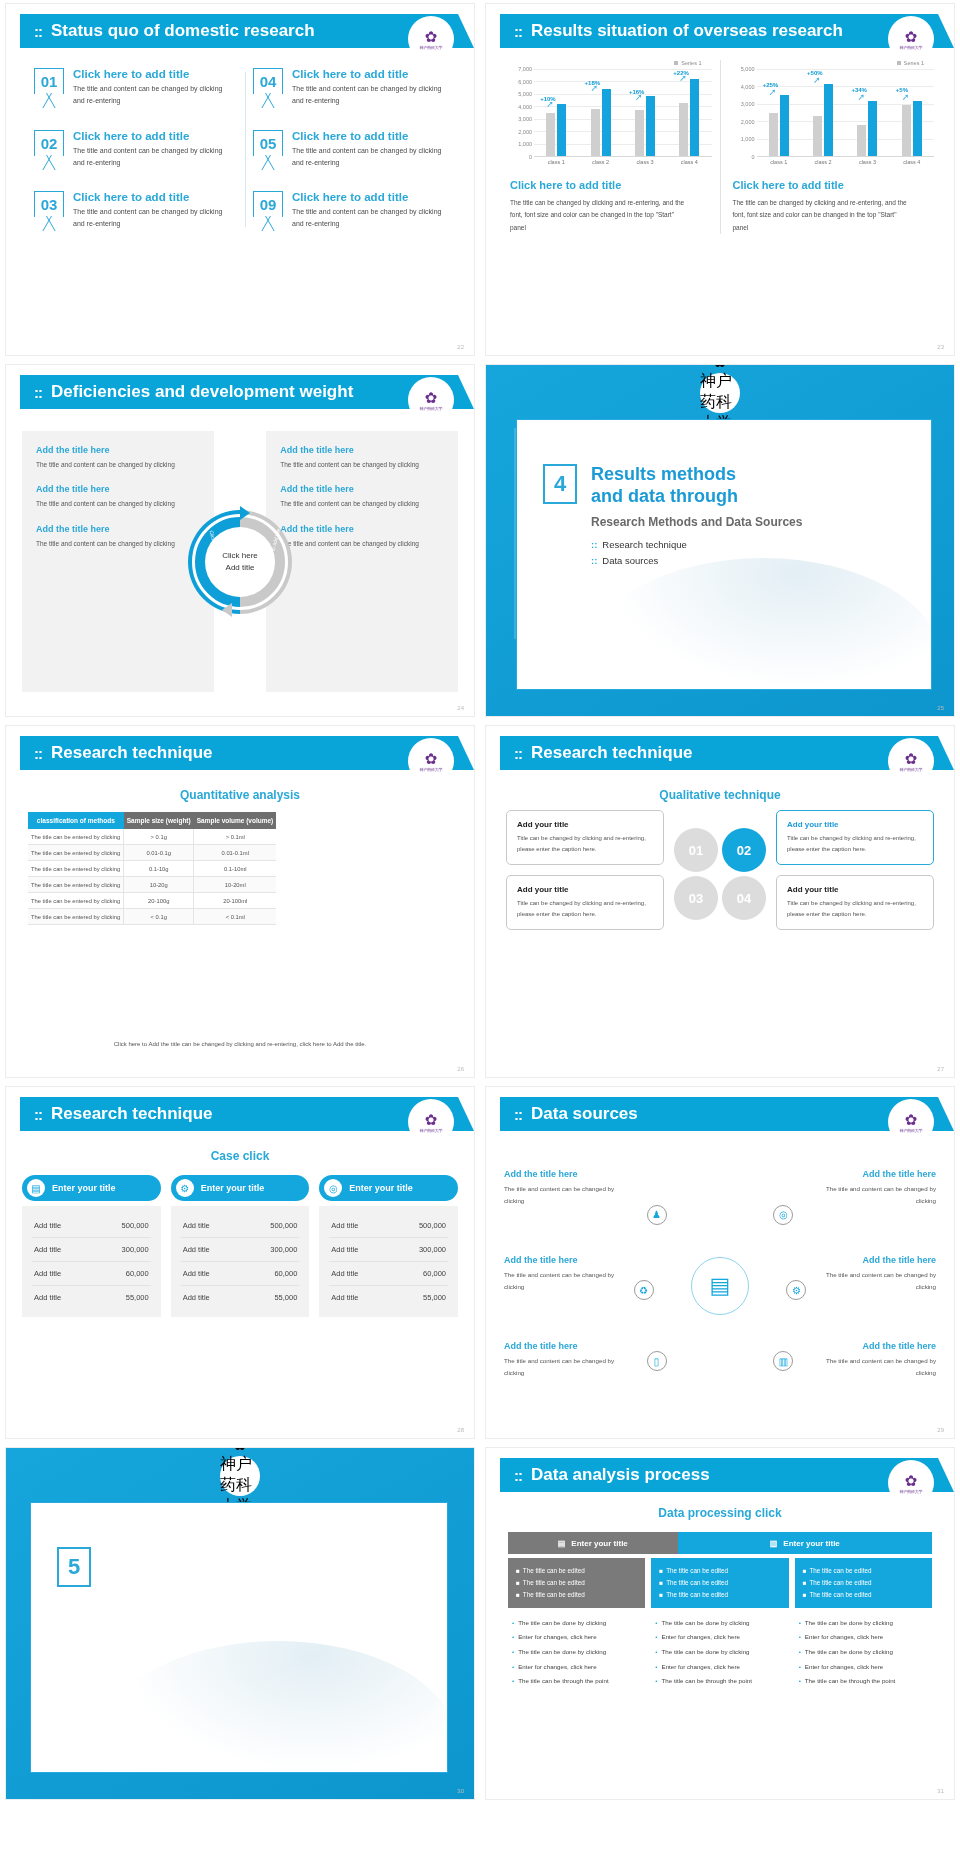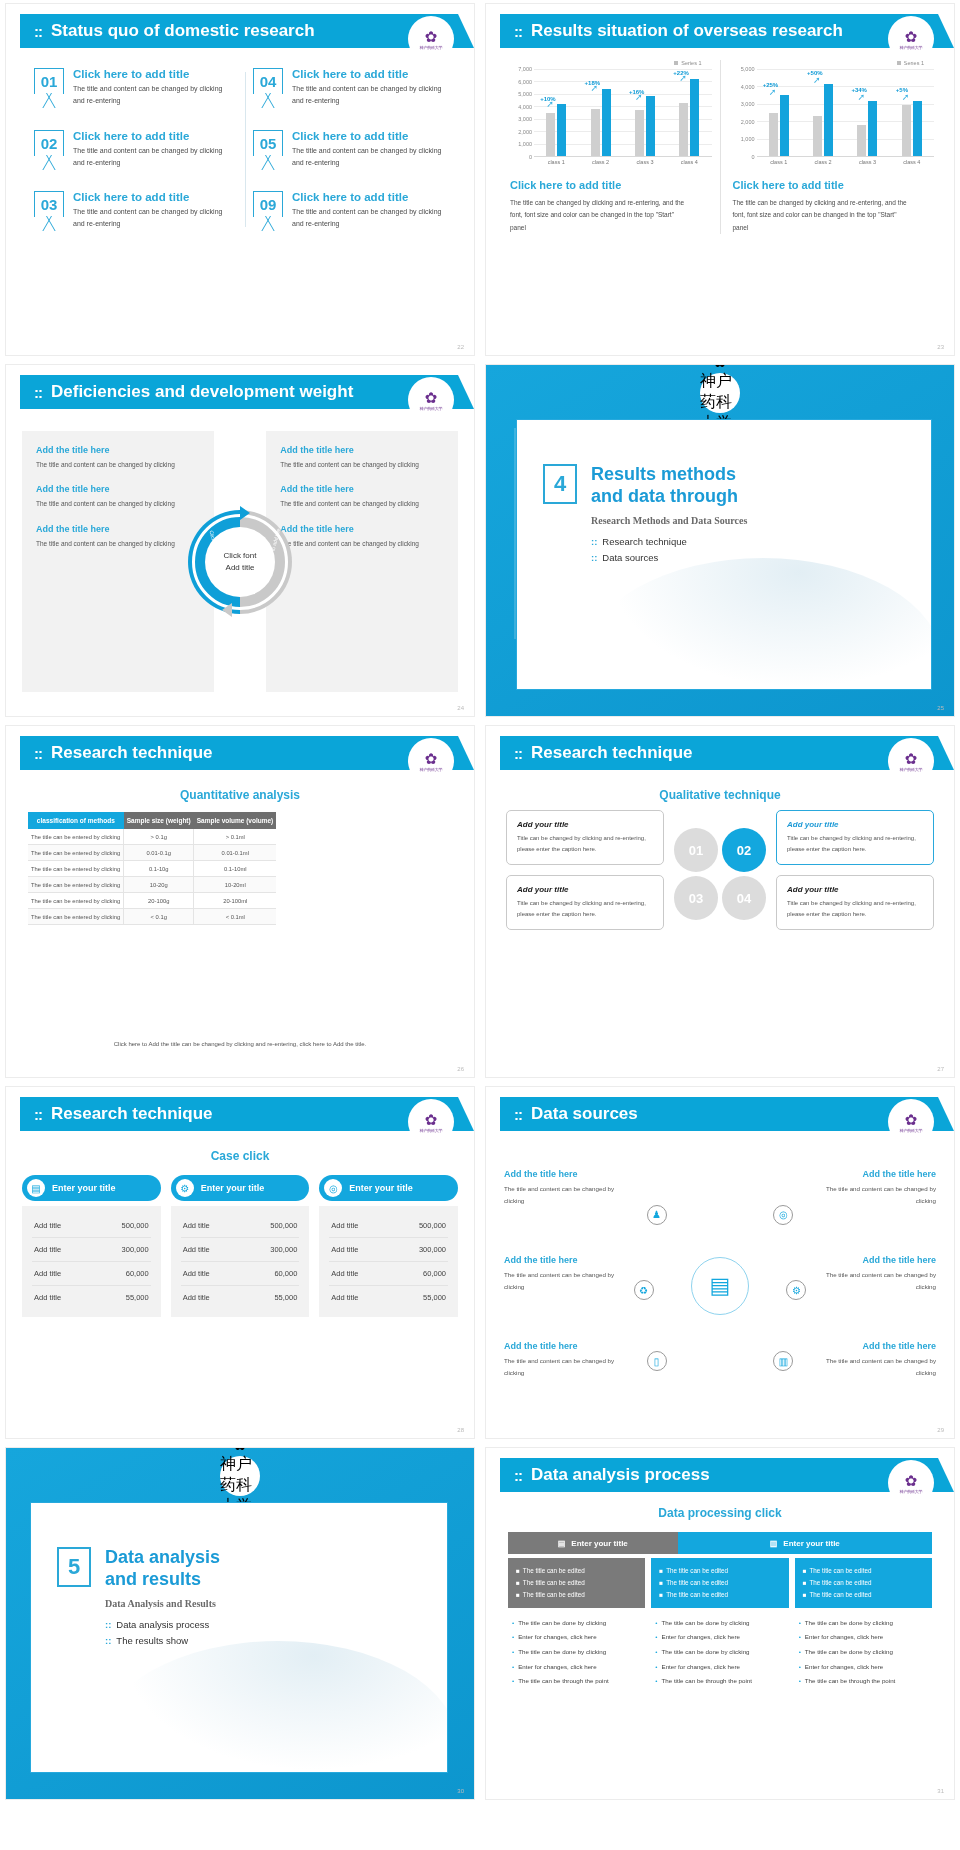--- a/index.html
+++ b/index.html
@@ -92,21 +92,21 @@
   
   .cover { position:absolute; inset:0; background:linear-gradient(150deg,#16a6dc,#0d96ce); overflow:hidden;}
   .cover .bld { position:absolute; opacity:.18; background:#fff; }
   .cover-card { position:absolute; left:30px; right:22px; top:54px; bottom:26px; background:#fff;
                 border:1.5px solid #27a9dd; overflow:hidden; }
   .cover-card.right-l { left:24px; right:26px; }
   .cc-inner { position:absolute; left:26px; top:44px; display:flex; gap:14px; }
   .secnum { width:34px; height:40px; border:2px solid #2aa8d8; display:flex; align-items:center;
             justify-content:center; color:#2aa8d8; font-size:22px; font-weight:bold; }
   .cc-t { color:#1b9bd6; font-size:18px; font-weight:bold; line-height:1.2; }
-  .cc-sub { color:#6a6a6a; font-size:10px; font-weight:bold; margin-top:8px;font-family:Liberation Serif, serif; }
+  .cc-sub { color:#6a6a6a; font-size:12px; font-weight:bold; margin-top:8px; }
   .cc-list { margin-top:10px; }
   .cc-list div { font-size:9.5px; color:#333; margin-bottom:5px; }
   .cc-list .dd { color:#2aa8d8; font-weight:bold; margin-right:5px; }
   .wave { position:absolute; right:-10px; bottom:-14px; width:86%; height:54%;
           background:radial-gradient(ellipse at 60% 10%, rgba(160,200,220,.30), rgba(255,255,255,0) 62%);
           border-radius:50% 50% 0 0 / 70% 70% 0 0; }
   .cc-logo { position:absolute; left:50%; transform:translateX(-50%); top:8px;
              width:40px; height:40px; border-radius:50%; background:#fff;
              display:flex; flex-direction:column; align-items:center; justify-content:center; }
 
@@ -123,21 +123,21 @@
   table.qt td:first-child { border-right:1px solid #e4e4e4; }
   table.qt td:nth-child(2) { border-right:1px solid #e4e4e4; }
   .tbl-foot { position:absolute; left:22px; right:22px; bottom:30px; font-size:6px; color:#555;
               text-align:center; }
 
   
   .ql-wrap { position:absolute; left:20px; right:20px; top:84px; }
   .ql-row { display:flex; justify-content:space-between; margin-bottom:10px; }
   .qbox { width:158px; border:1px solid #c9c9c9; border-radius:5px; padding:9px 10px; background:#fff; }
   .qbox.acc { border-color:#29a8dc; }
-  .qbox h5 { font-size:8px; font-weight:bold; color:#222; margin-bottom:4px;font-style:italic;}
+  .qbox h5 { font-size:8px; font-weight:bold; color:#222; margin-bottom:4px;}
   .qbox.acc h5 { color:#1e9ad6; }
   .qbox p { font-size:6px; color:#555; line-height:1.85; }
   .circles { position:absolute; left:50%; top:16px; transform:translateX(-50%);
              width:96px; height:96px; }
   .circ { position:absolute; width:44px; height:44px; border-radius:50%; display:flex;
           align-items:center; justify-content:center; font-size:13px; font-weight:bold; }
   .circ.gray { background:#dcdcdc; color:#fff; }
   .circ.blue { background:#13a7de; color:#fff; }
   .c1 { left:2px; top:2px; } .c2 { right:2px; top:2px; }
   .c3 { left:2px; bottom:2px; } .c4 { right:2px; bottom:2px; }
@@ -423,21 +423,21 @@
         <p>The title and content can be changed by clicking</p>
       </div>
       <div class="cycle">
         <div class="ring"></div>
         <div class="ring-g"></div>
         <div class="arw-top"></div>
         <div class="arw-bot"></div>
         <div class="rot-l">Click here to add title</div>
         <div class="rot-r">Click here to add title</div>
         <div class="cyc-center">
-          <span>Click font</span>
+          <span>Click here</span>
             <span>Add title</span>
         </div>
       </div>
     </div>
     <div class="pgno">24</div>
   </div>
 
   <div class="slide">
     <div class="cover">
       <div class="bld" style="left:6%;top:18%;width:10%;height:60%;"></div>
@@ -703,29 +703,20 @@
       <div class="bld" style="right:12%;top:22%;width:12%;height:54%;opacity:.12"></div>
     </div>
     <div class="cc-logo">
       <span class="flower">✿</span>
       <span class="lbl">神户药科大学</span>
     </div>
     <div class="cover-card right-l">
       <div class="wave"></div>
       <div class="cc-inner">
         <div class="secnum">5</div>
-        <div>
-          <div class="cc-t">Data analysis</div>
-          <div class="cc-t">and results</div>
-          <div class="cc-sub">Data Analysis and Results</div>
-          <div class="cc-list">
-            <div><span class="dd">::</span><span>Data analysis process</span></div>
-            <div><span class="dd">::</span><span>The results show</span></div>
-          </div>
-        </div>
       </div>
     </div>
     <div class="pgno">30</div>
   </div>
 
   <div class="slide">
     <div class="hdr">
       <span class="dots">::</span>
       <h2>Data analysis process</h2>
     </div>

